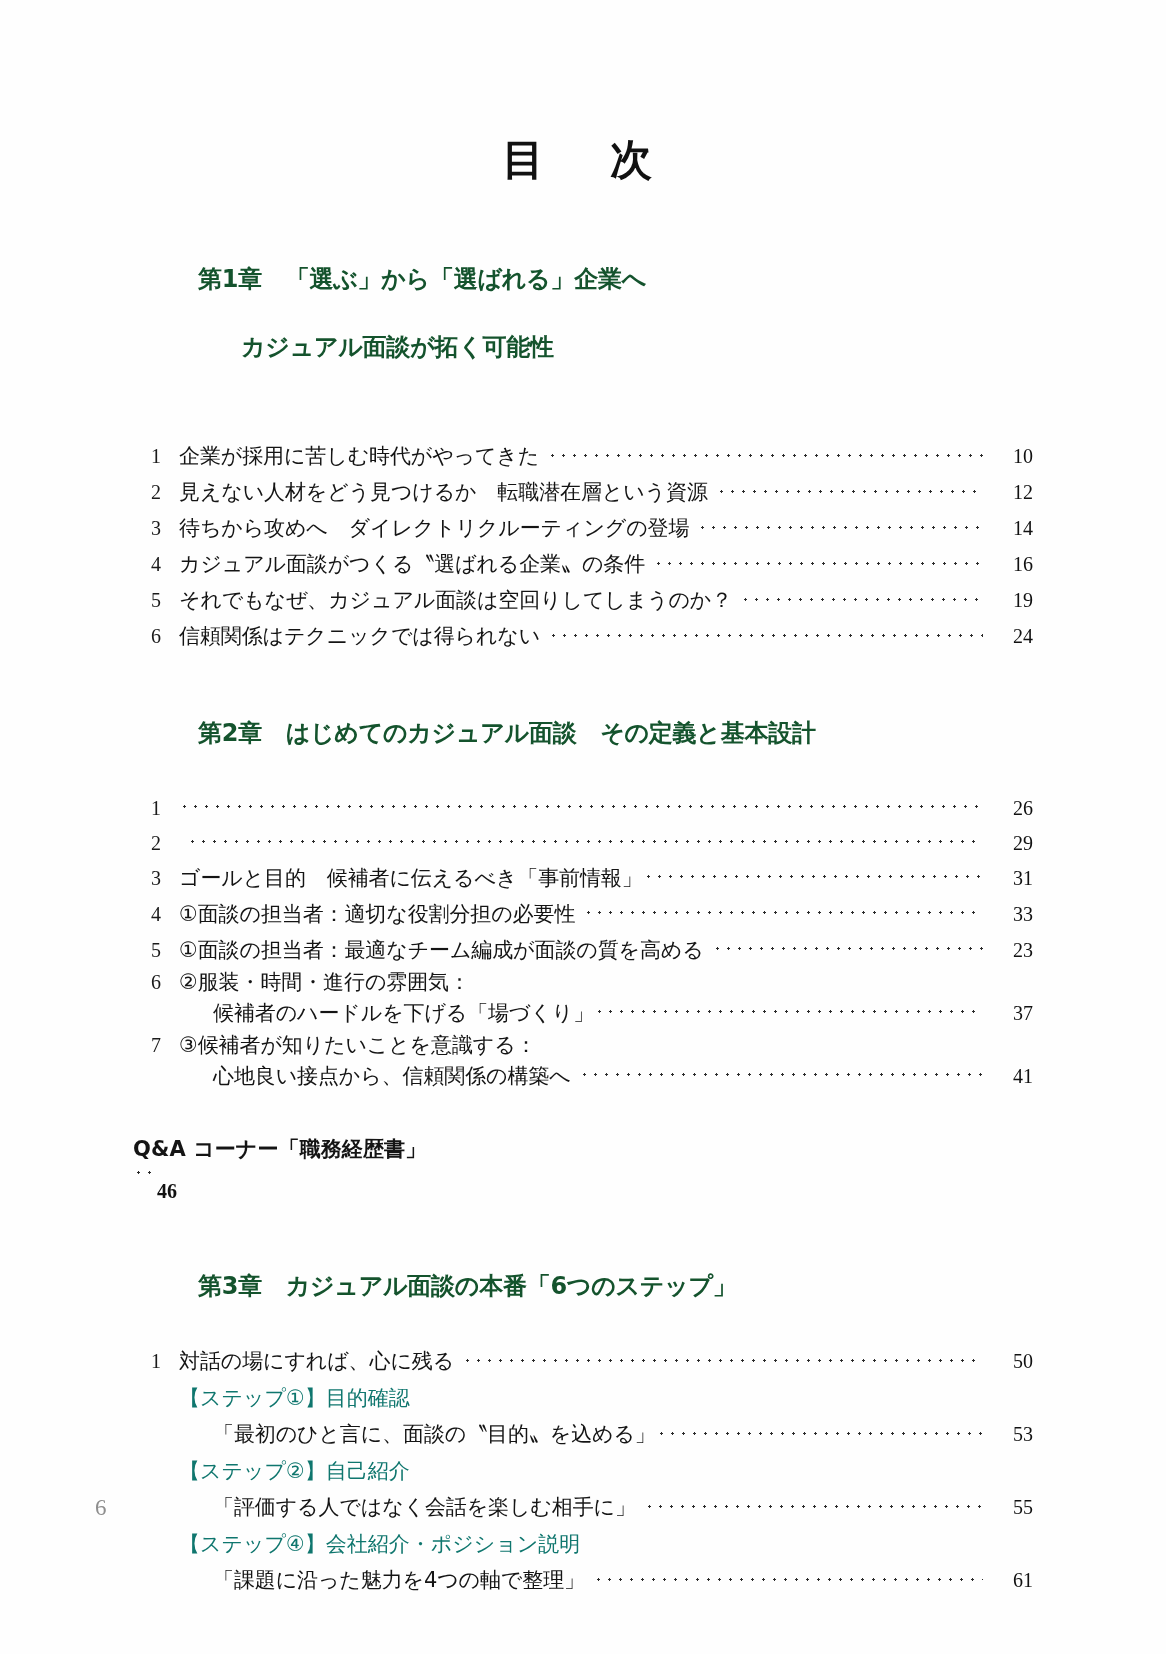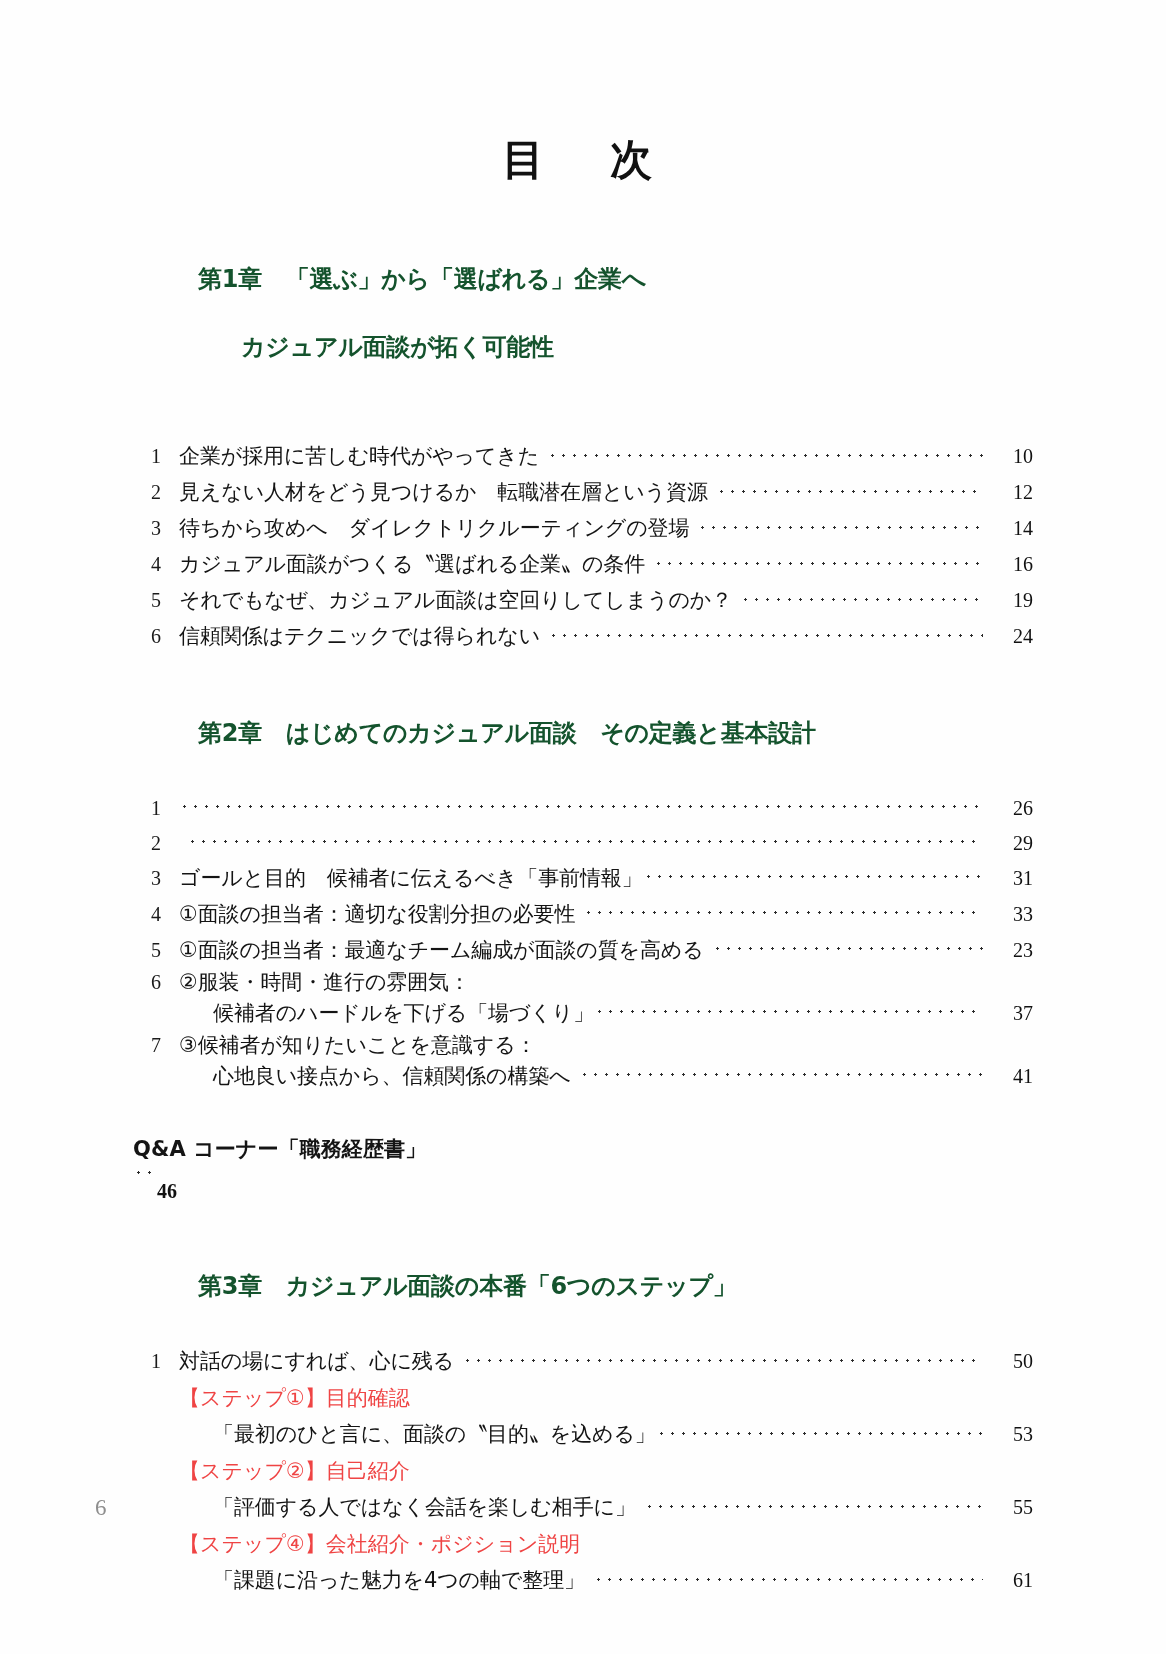--- a/index.html
+++ b/index.html
@@ -130,21 +130,21 @@
   .entry.qa .label { letter-spacing: 0.005em; }
 
   
   .step-block { margin-top: 16px; }
   .step-block .step-title {
     font-size: 21px;
     line-height: 1.0;
     margin-left: 46px;
     margin-bottom: 11px;
     white-space: pre;
-    color: #ef4444;
+    color: #0f766e;
     font-family: "DejaVu Sans", "Liberation Sans", sans-serif;
   }
   .step-block .entry .num { visibility: hidden; }
 
   
   .folio {
     position: absolute;
     left: 95px;
     top: 1495px;
     font-size: 23px;

